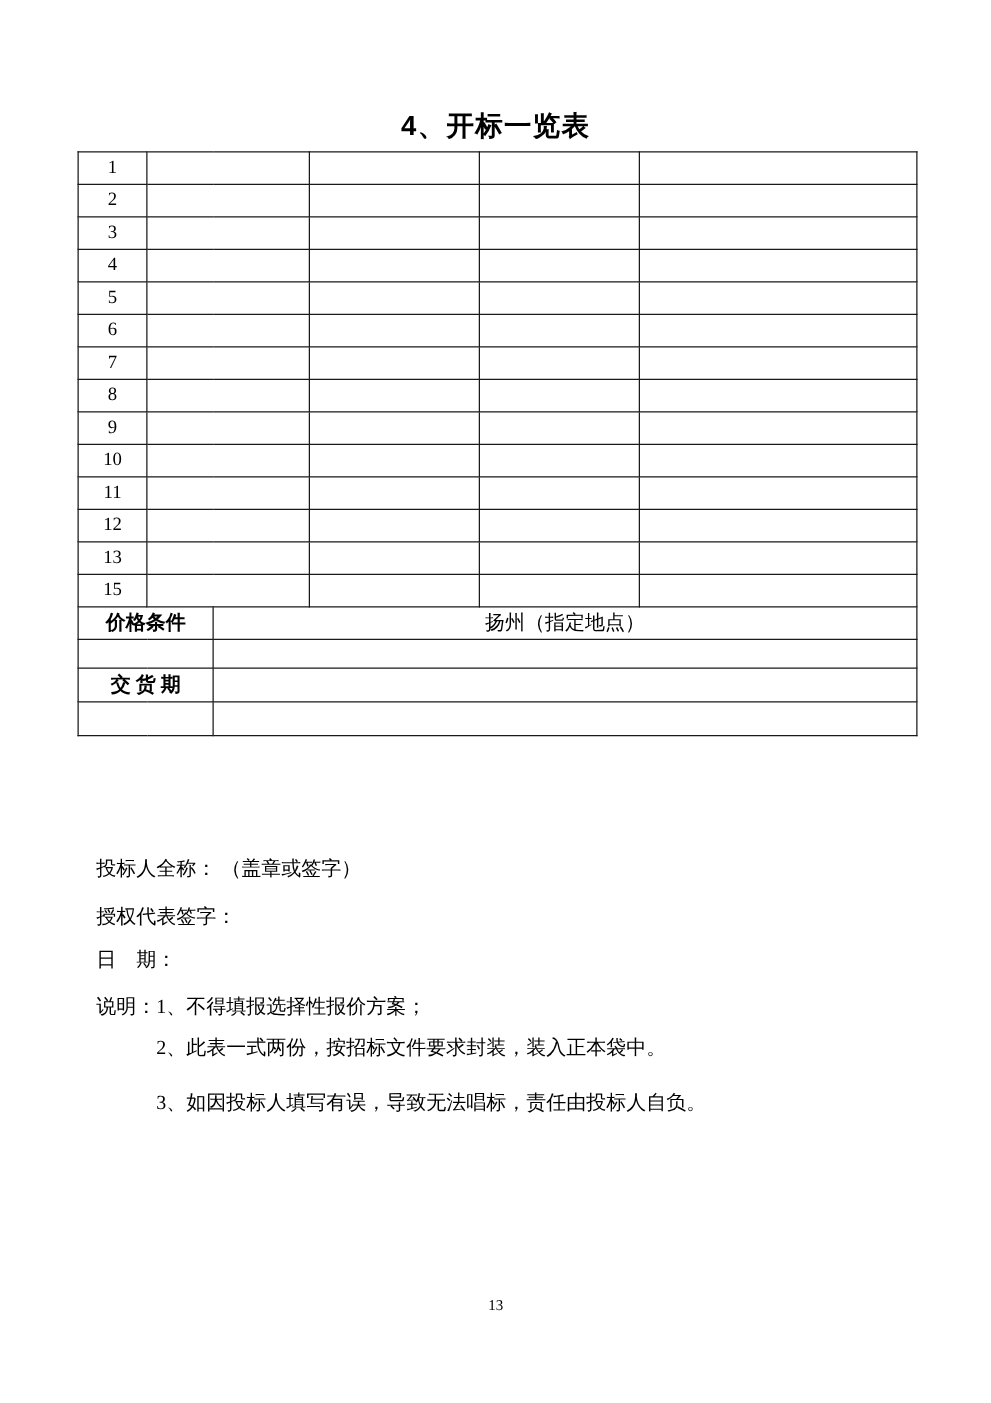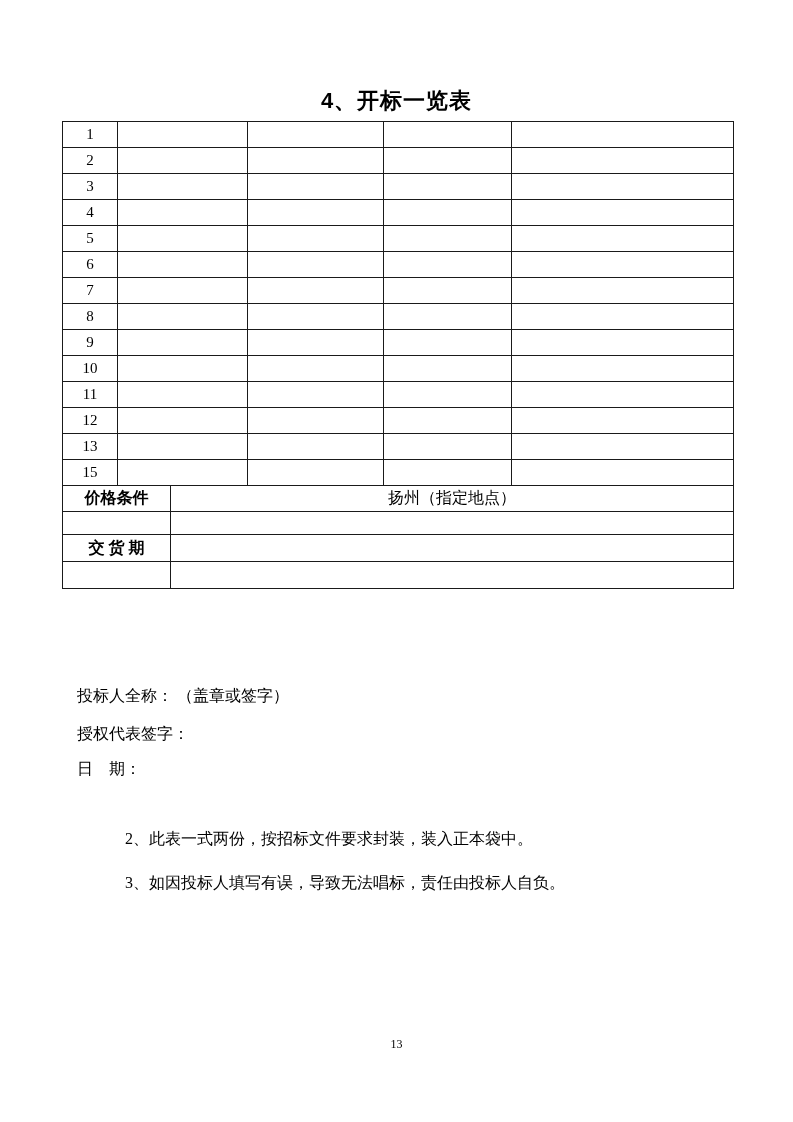--- a/index.html
+++ b/index.html
@@ -210,18 +210,19 @@
           <td colspan="2"></td>
           <td colspan="4" class="cell-left"></td>
         </tr>
       </tbody>
   </table>
 
   <div class="textline" style="top:687px">投标人全称： （盖章或签字）</div>
   <div class="textline" style="top:725px">授权代表签字：</div>
   <div class="textline" style="top:760px">日　期：</div>
 
+  <div class="textline" style="top:797px">说明：1、不得填报选择性报价方案；</div>
   <div class="textline indent" style="top:830px">2、此表一式两份，按招标文件要求封装，装入正本袋中。</div>
   <div class="textline indent" style="top:874px">3、如因投标人填写有误，导致无法唱标，责任由投标人自负。</div>
 
   <div class="page-number">13</div>
 
 </div>
 
 </body></html>

